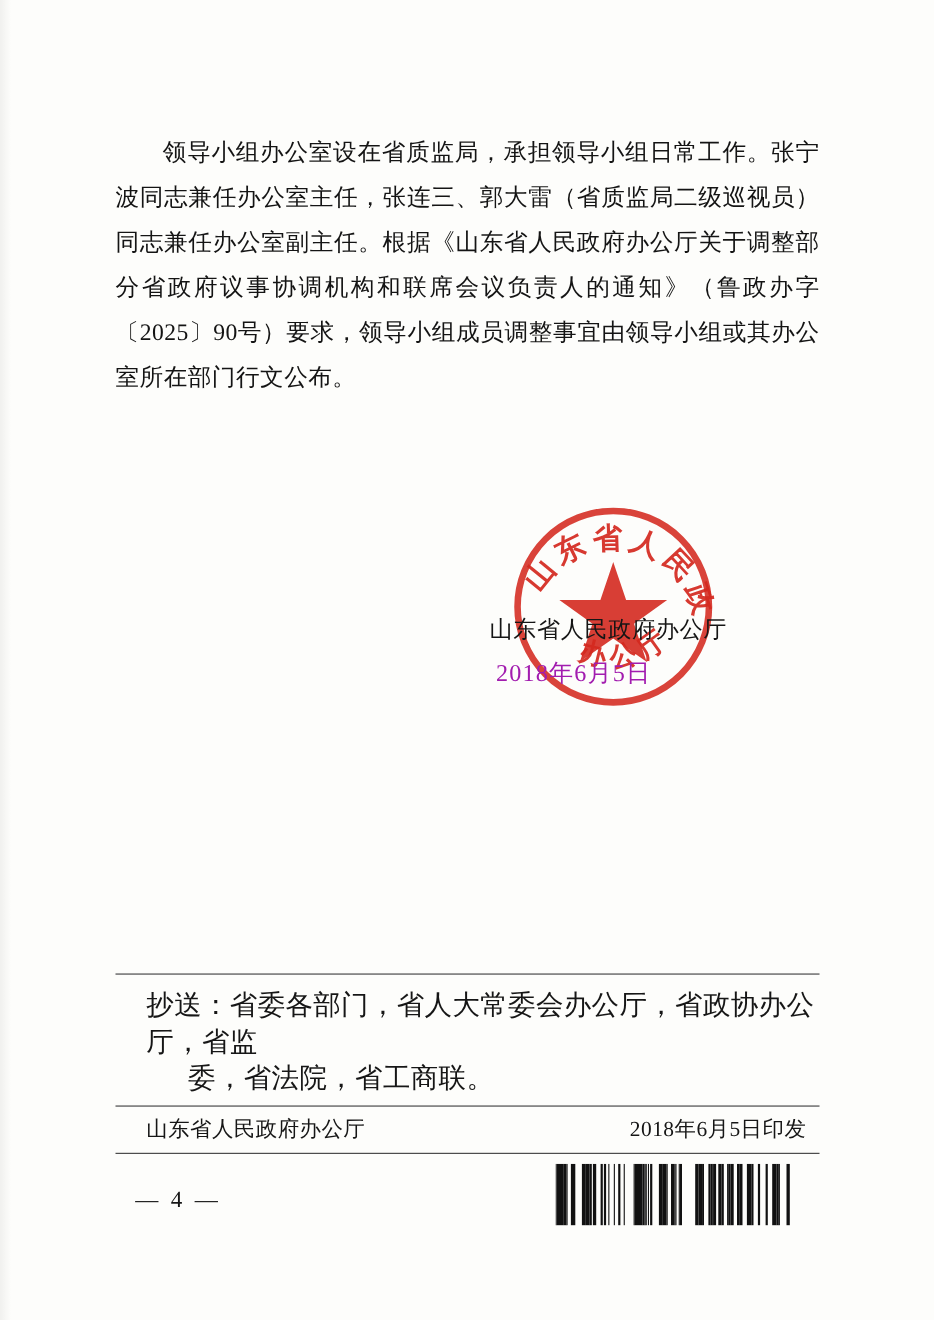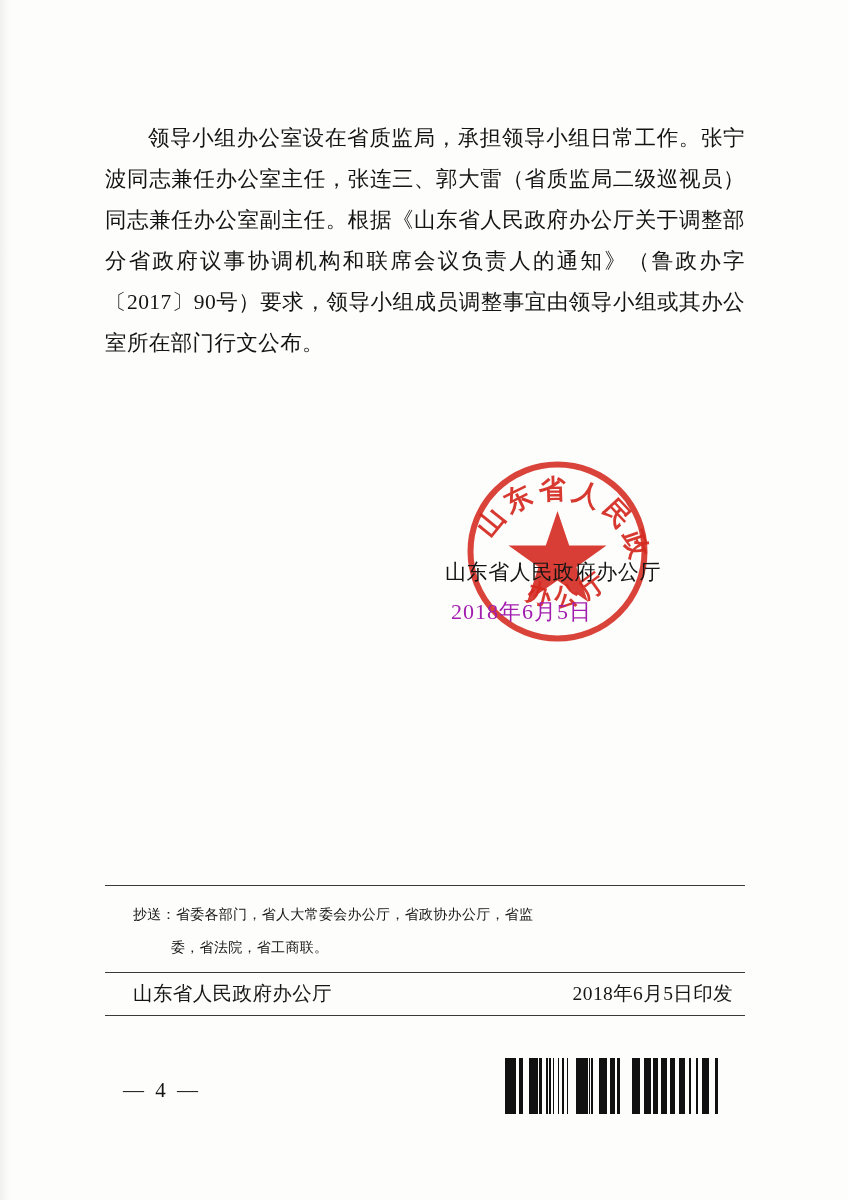--- a/index.html
+++ b/index.html
@@ -105,21 +105,21 @@
   }
   .rule {
     height: 1px;
     background: #3a3a3a;
     width: 100%;
   }
   .cc-block {
     padding: 12px 0 8px 0;
   }
   .cc-line {
-    font-size: 14px;
+    font-size: 25px;
     line-height: 33px;
     letter-spacing: 0.3px;
     color: #161616;
     padding-left: 28px;
     text-indent: 0;
   }
   .cc-line.first { text-indent: 0; }
   .cc-line.cont { padding-left: 66px; }
   .cc-line.second { padding-left: 66px; }
   .issuer-row {
@@ -169,21 +169,21 @@
     background: #111;
     height: 100%;
   }
 </style>
 </head>
 <body>
 
 <div class="page">
 
   <div class="body-area">
-    <p class="para indent">领导小组办公室设在省质监局，承担领导小组日常工作。张宁波同志兼任办公室主任，张连三、郭大雷（省质监局二级巡视员）同志兼任办公室副主任。根据《山东省人民政府办公厅关于调整部分省政府议事协调机构和联席会议负责人的通知》（鲁政办字〔2017〕90号）要求，领导小组成员调整事宜由领导小组或其办公室所在部门行文公布。</p>
+    <p class="para indent">领导小组办公室设在省质监局，承担领导小组日常工作。张宁波同志兼任办公室主任，张连三、郭大雷（省质监局二级巡视员）同志兼任办公室副主任。根据《山东省人民政府办公厅关于调整部分省政府议事协调机构和联席会议负责人的通知》（鲁政办字〔2025〕90号）要求，领导小组成员调整事宜由领导小组或其办公室所在部门行文公布。</p>
   </div>
 
   <div class="seal">
     <svg width="205" height="205" viewBox="0 0 205 205" xmlns="http://www.w3.org/2000/svg">
       <defs>
         <path id="arcTop" d="M 30,105 A 75,75 0 0 1 175,105" fill="none"></path>
         <path id="arcBottom" d="M 42,123 A 72,72 0 0 0 163,123" fill="none"></path>
       </defs>
       <circle cx="102.5" cy="102.5" r="87" fill="none" stroke="#d4291f" stroke-width="6" opacity="0.88"></circle>
       <polygon points="102.5,62 114.2,96.5 151.5,96.5 121.4,118 132.8,152.5 102.5,131.5 72.2,152.5 83.6,118 53.5,96.5 90.8,96.5" fill="#d4291f" opacity="0.9"></polygon>

